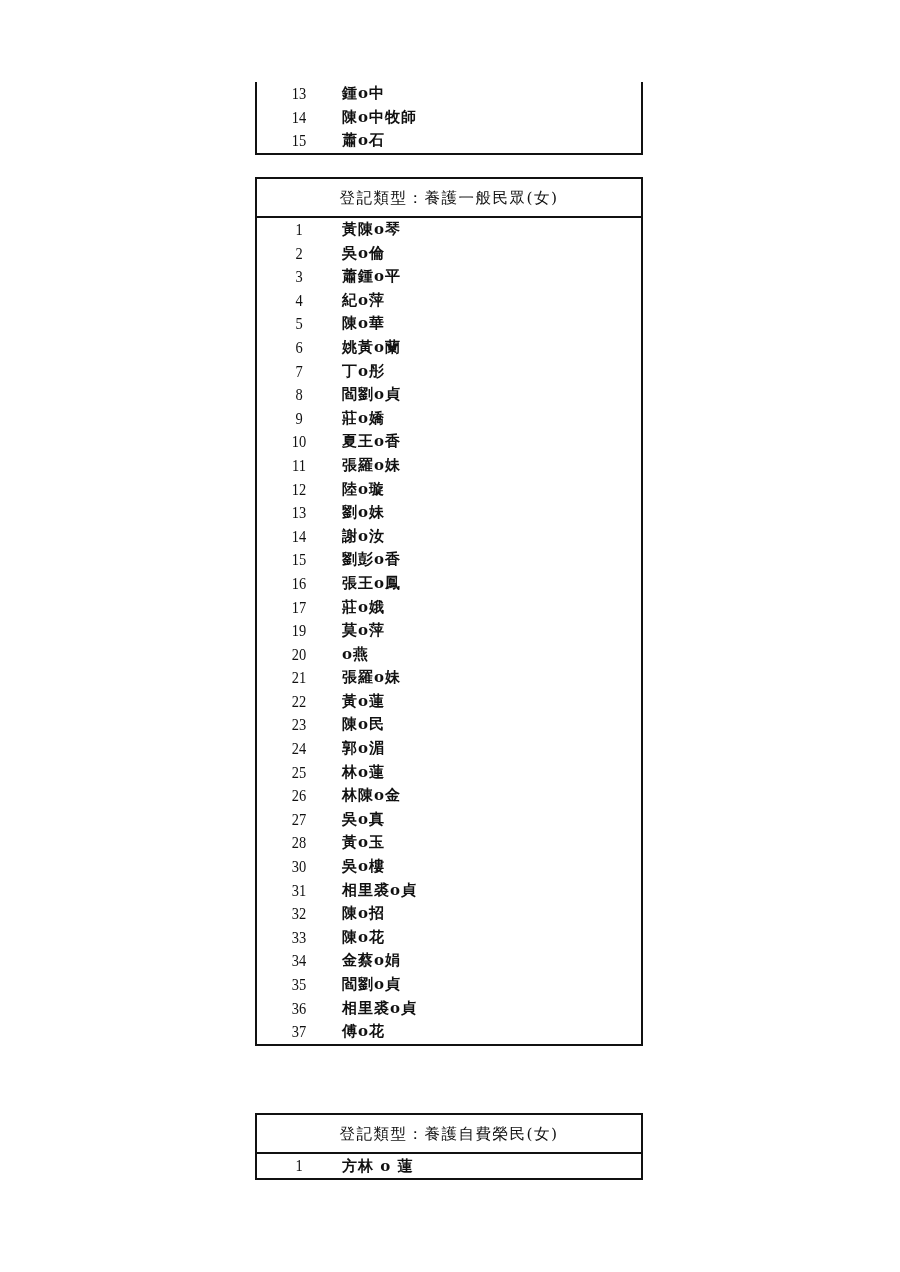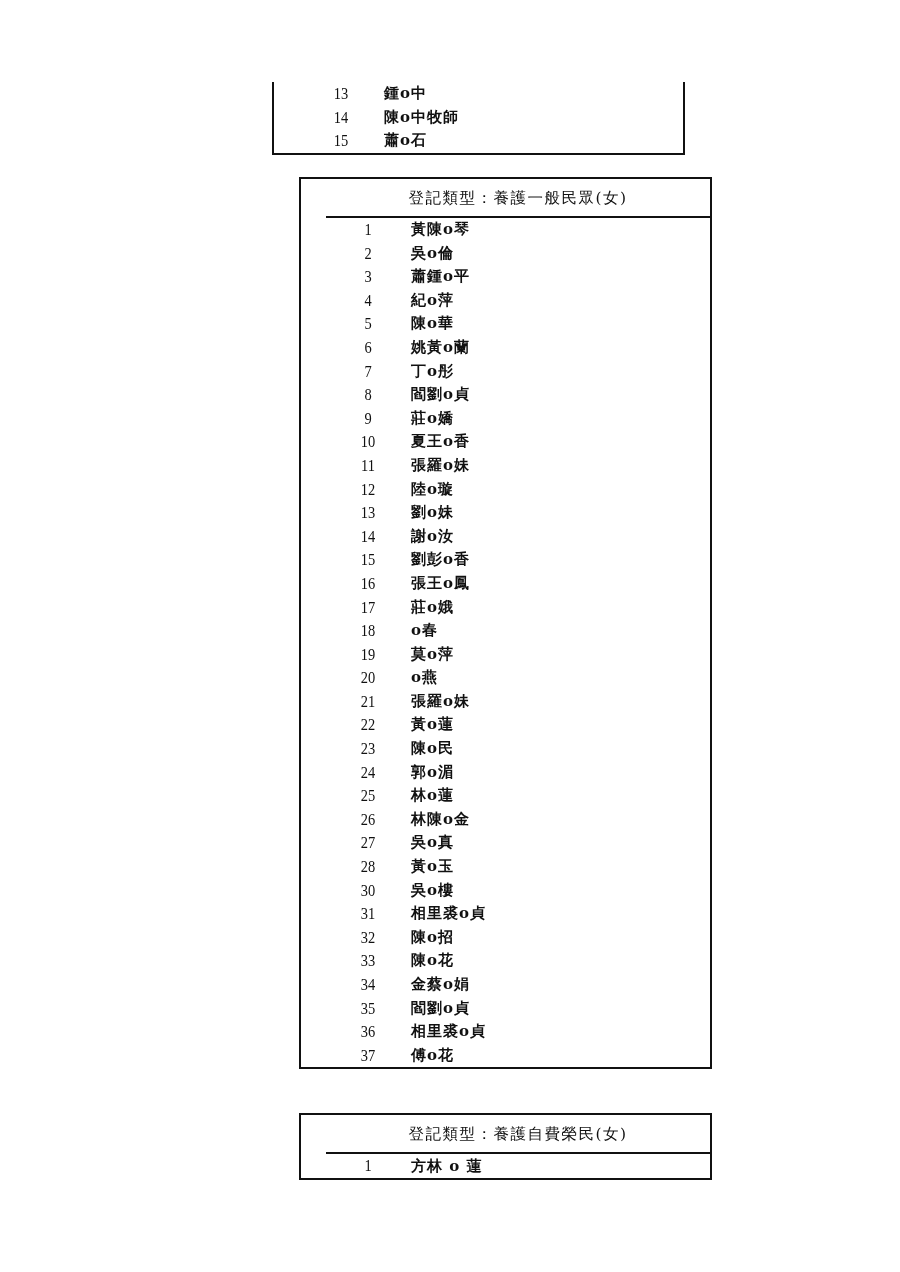--- a/index.html
+++ b/index.html
@@ -10,35 +10,33 @@
     body {
       width: 900px;
       height: 1272px;
       position: relative;
       overflow: hidden;
       font-family: "DejaVu Serif", "Liberation Serif", serif;
       color: #111111;
     }
     .tbl {
       position: absolute;
-      left: 272px;
+      left: 255px;
       width: 384px;
       box-sizing: content-box;
       border-left: 2.5px solid #111;
       border-right: 2.5px solid #111;
-      padding-left: 25px;
     }
     .tbl.top-cont {
       top: 82px;
       border-bottom: 2.5px solid #111;
     }
     .tbl.boxed {
       border-top: 2.5px solid #111;
       border-bottom: 2.5px solid #111;
-      margin-left: 27px;
     }
     .tbl-header {
       height: 37px;
       line-height: 38px;
       text-align: center;
       font-size: 15.5px;
       letter-spacing: 1.5px;
       border-bottom: 2.5px solid #111;
       white-space: nowrap;
     }
@@ -152,24 +150,20 @@
       </div>
       <div class="row">
         <span class="num">16</span>
         <span class="name">張王o鳳</span>
       </div>
       <div class="row">
         <span class="num">17</span>
         <span class="name">莊o娥</span>
       </div>
       <div class="row">
-        <span class="num">18</span>
-        <span class="name">o春</span>
-      </div>
-      <div class="row">
         <span class="num">19</span>
         <span class="name">莫o萍</span>
       </div>
       <div class="row">
         <span class="num">20</span>
         <span class="name">o燕</span>
       </div>
       <div class="row">
         <span class="num">21</span>
         <span class="name">張羅o妹</span>

